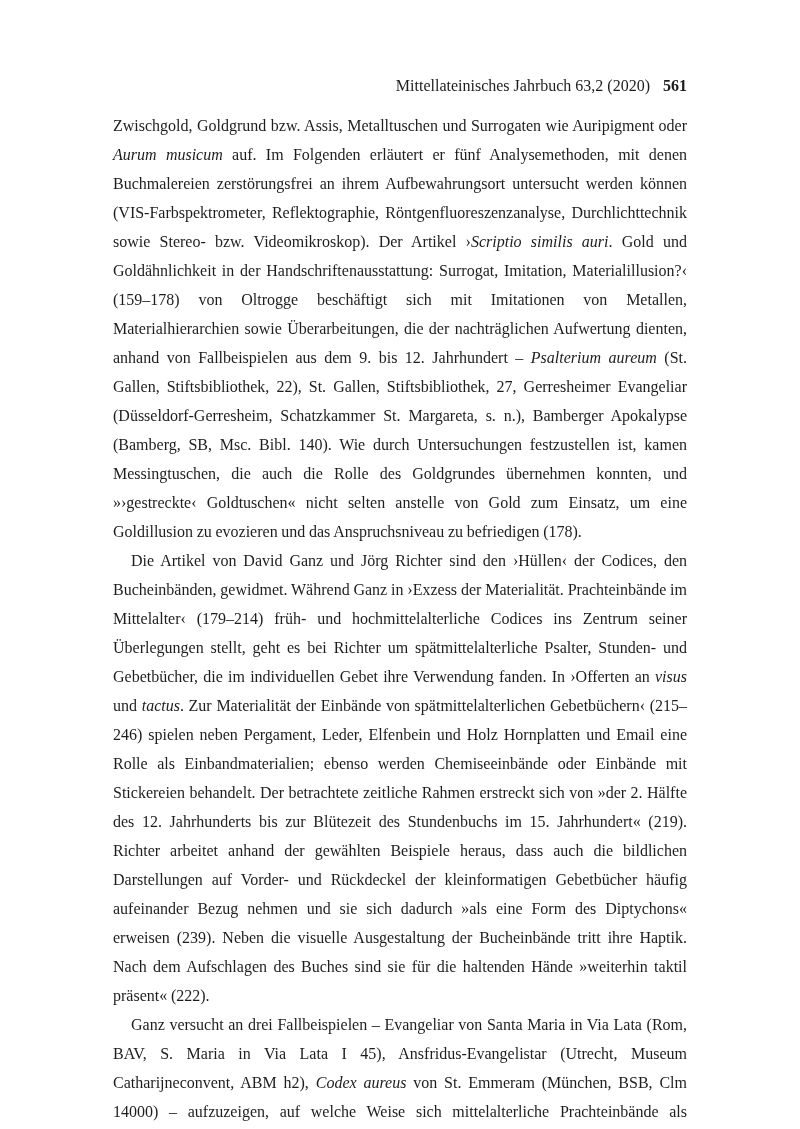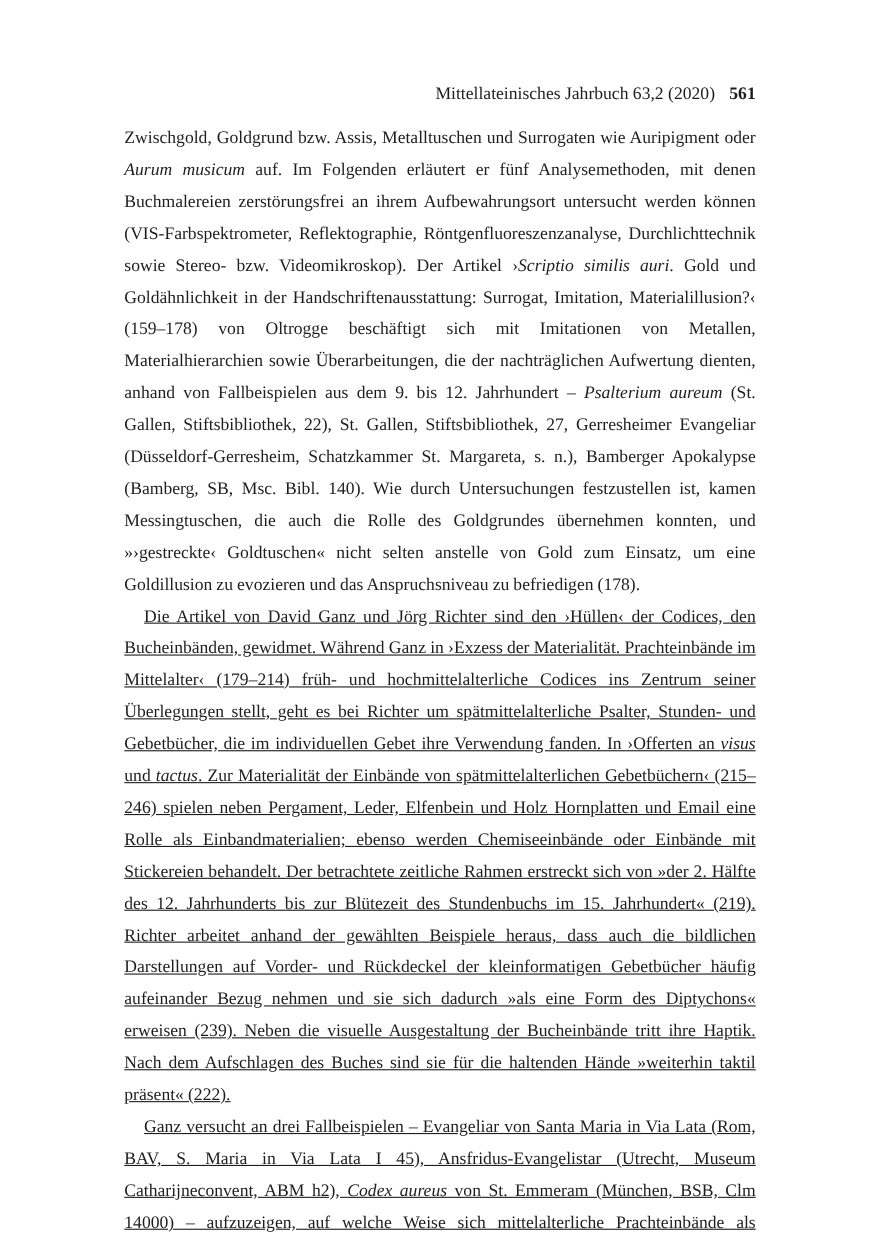--- a/index.html
+++ b/index.html
@@ -46,21 +46,20 @@
     hyphens: auto;
     -webkit-hyphens: auto;
     word-spacing: -0.02em;
   }
   .para {
     margin: 0;
     padding: 0;
   }
   .para.indent {
     text-indent: 18px;
-    text-decoration: underline;
   }
   .text-block em {
     font-style: italic;
   }
 </style>
 </head>
 <body>
 
 <div class="page">
   <header class="running-head">

